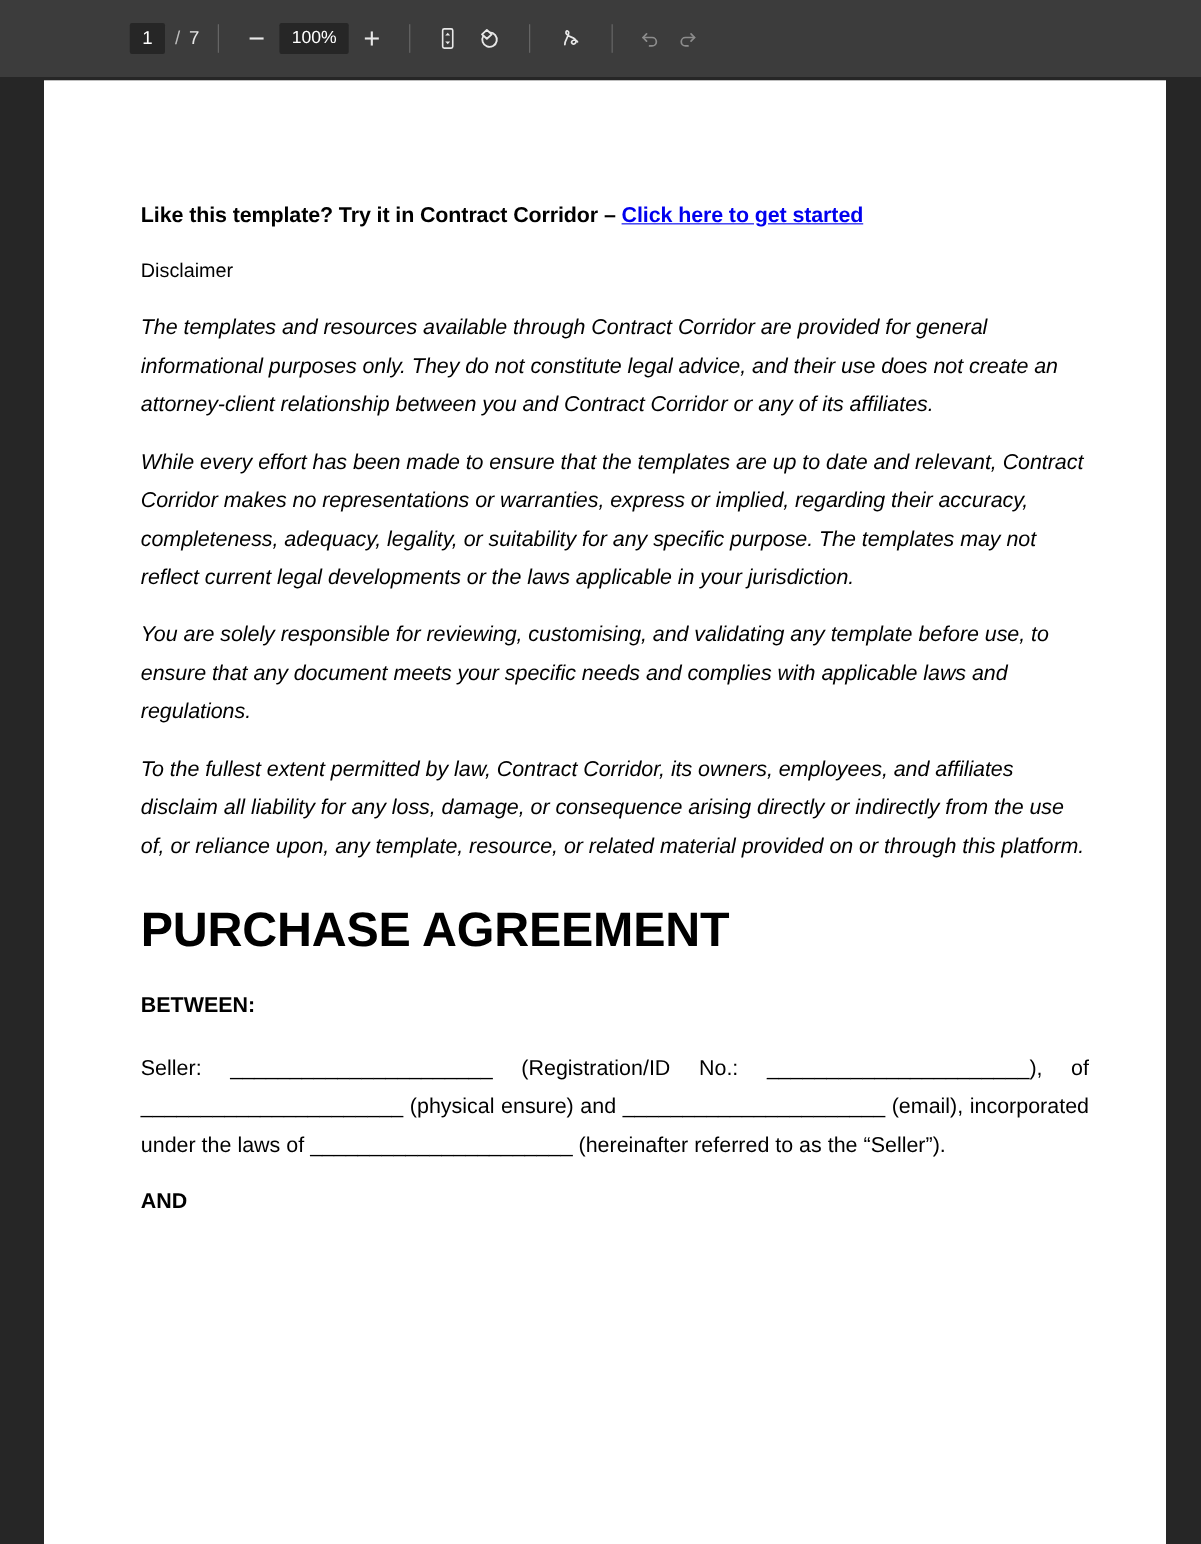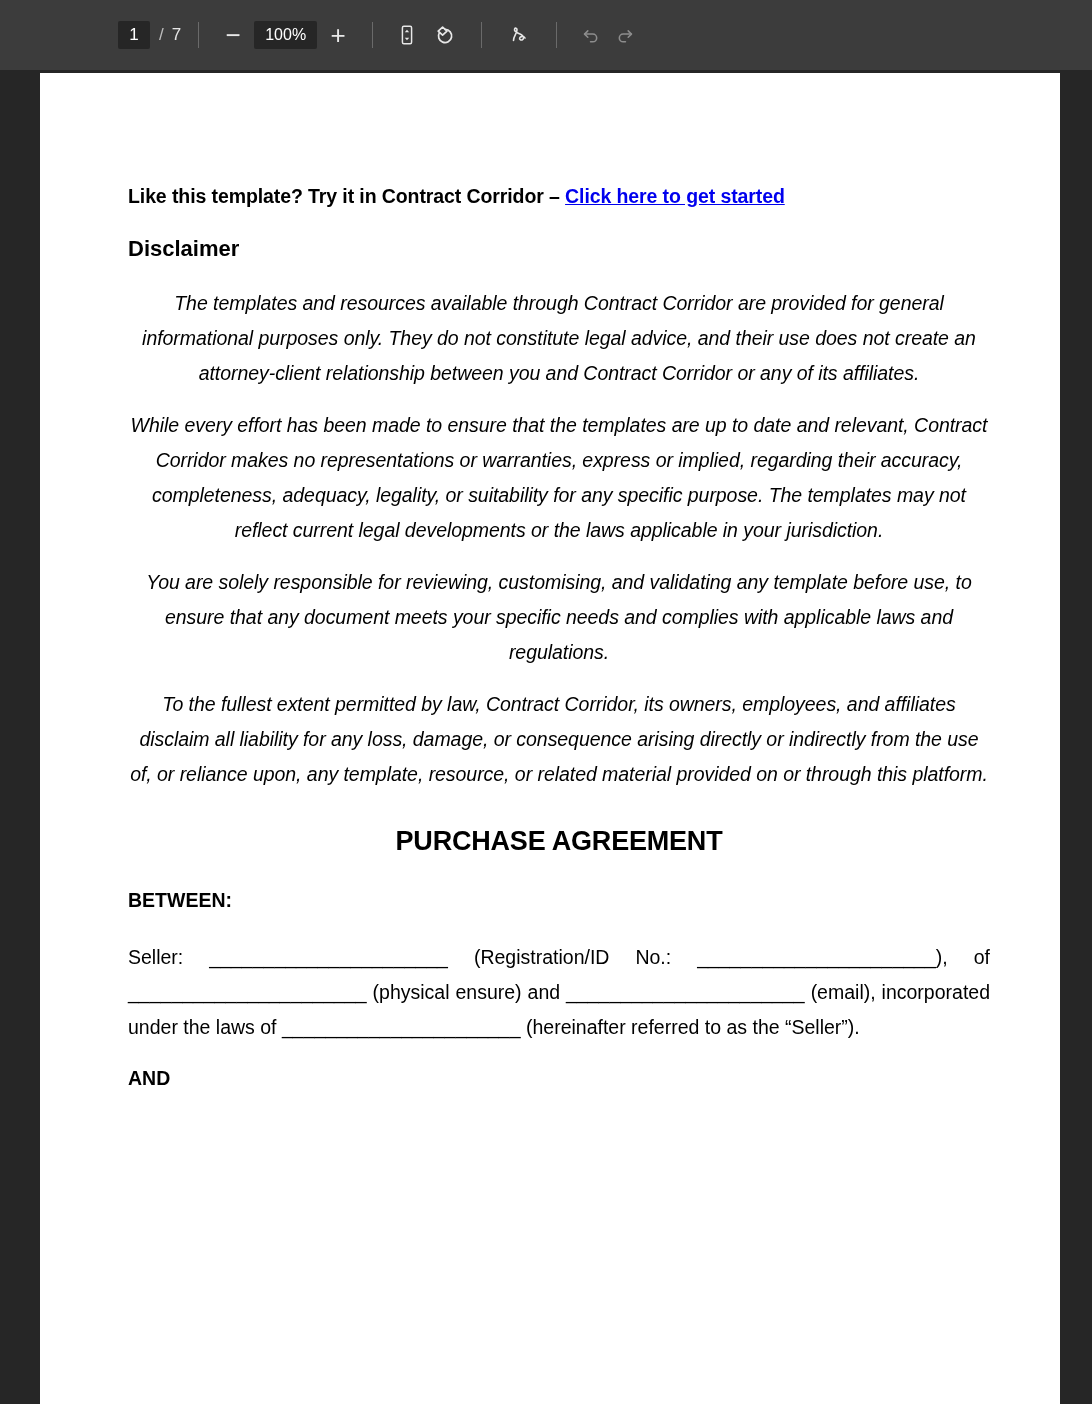--- a/index.html
+++ b/index.html
@@ -110,38 +110,37 @@
     font-weight: bold;
     font-size: 19.5px;
     margin: 0 0 28px 0;
     letter-spacing: -0.1px;
   }
   .promo a {
     color: #0000ee;
     text-decoration: underline;
   }
   .h-disclaimer {
-    font-weight: bold;
-    font-size: 22px;
+    font-weight: normal;
+    font-size: 18px;
     margin: 16px 0 24px 0;
   }
   .para-italic {
     font-style: italic;
     font-size: 19.5px;
     line-height: 35px;
     margin: 0 0 17px 0;
-    text-align: center;
+    text-align: left;
     letter-spacing: -0.05px;
   }
   .title {
-    font-size: 27px;
+    font-size: 44px;
     font-weight: bold;
     margin: 34px 0 32px 0;
     letter-spacing: -0.2px;
-    text-align: center;
   }
   .h-between {
     font-weight: bold;
     font-size: 19.5px;
     margin: 0 0 28px 0;
   }
   .para-justify {
     font-size: 19.5px;
     line-height: 35px;
     margin: 0 0 22px 0;

